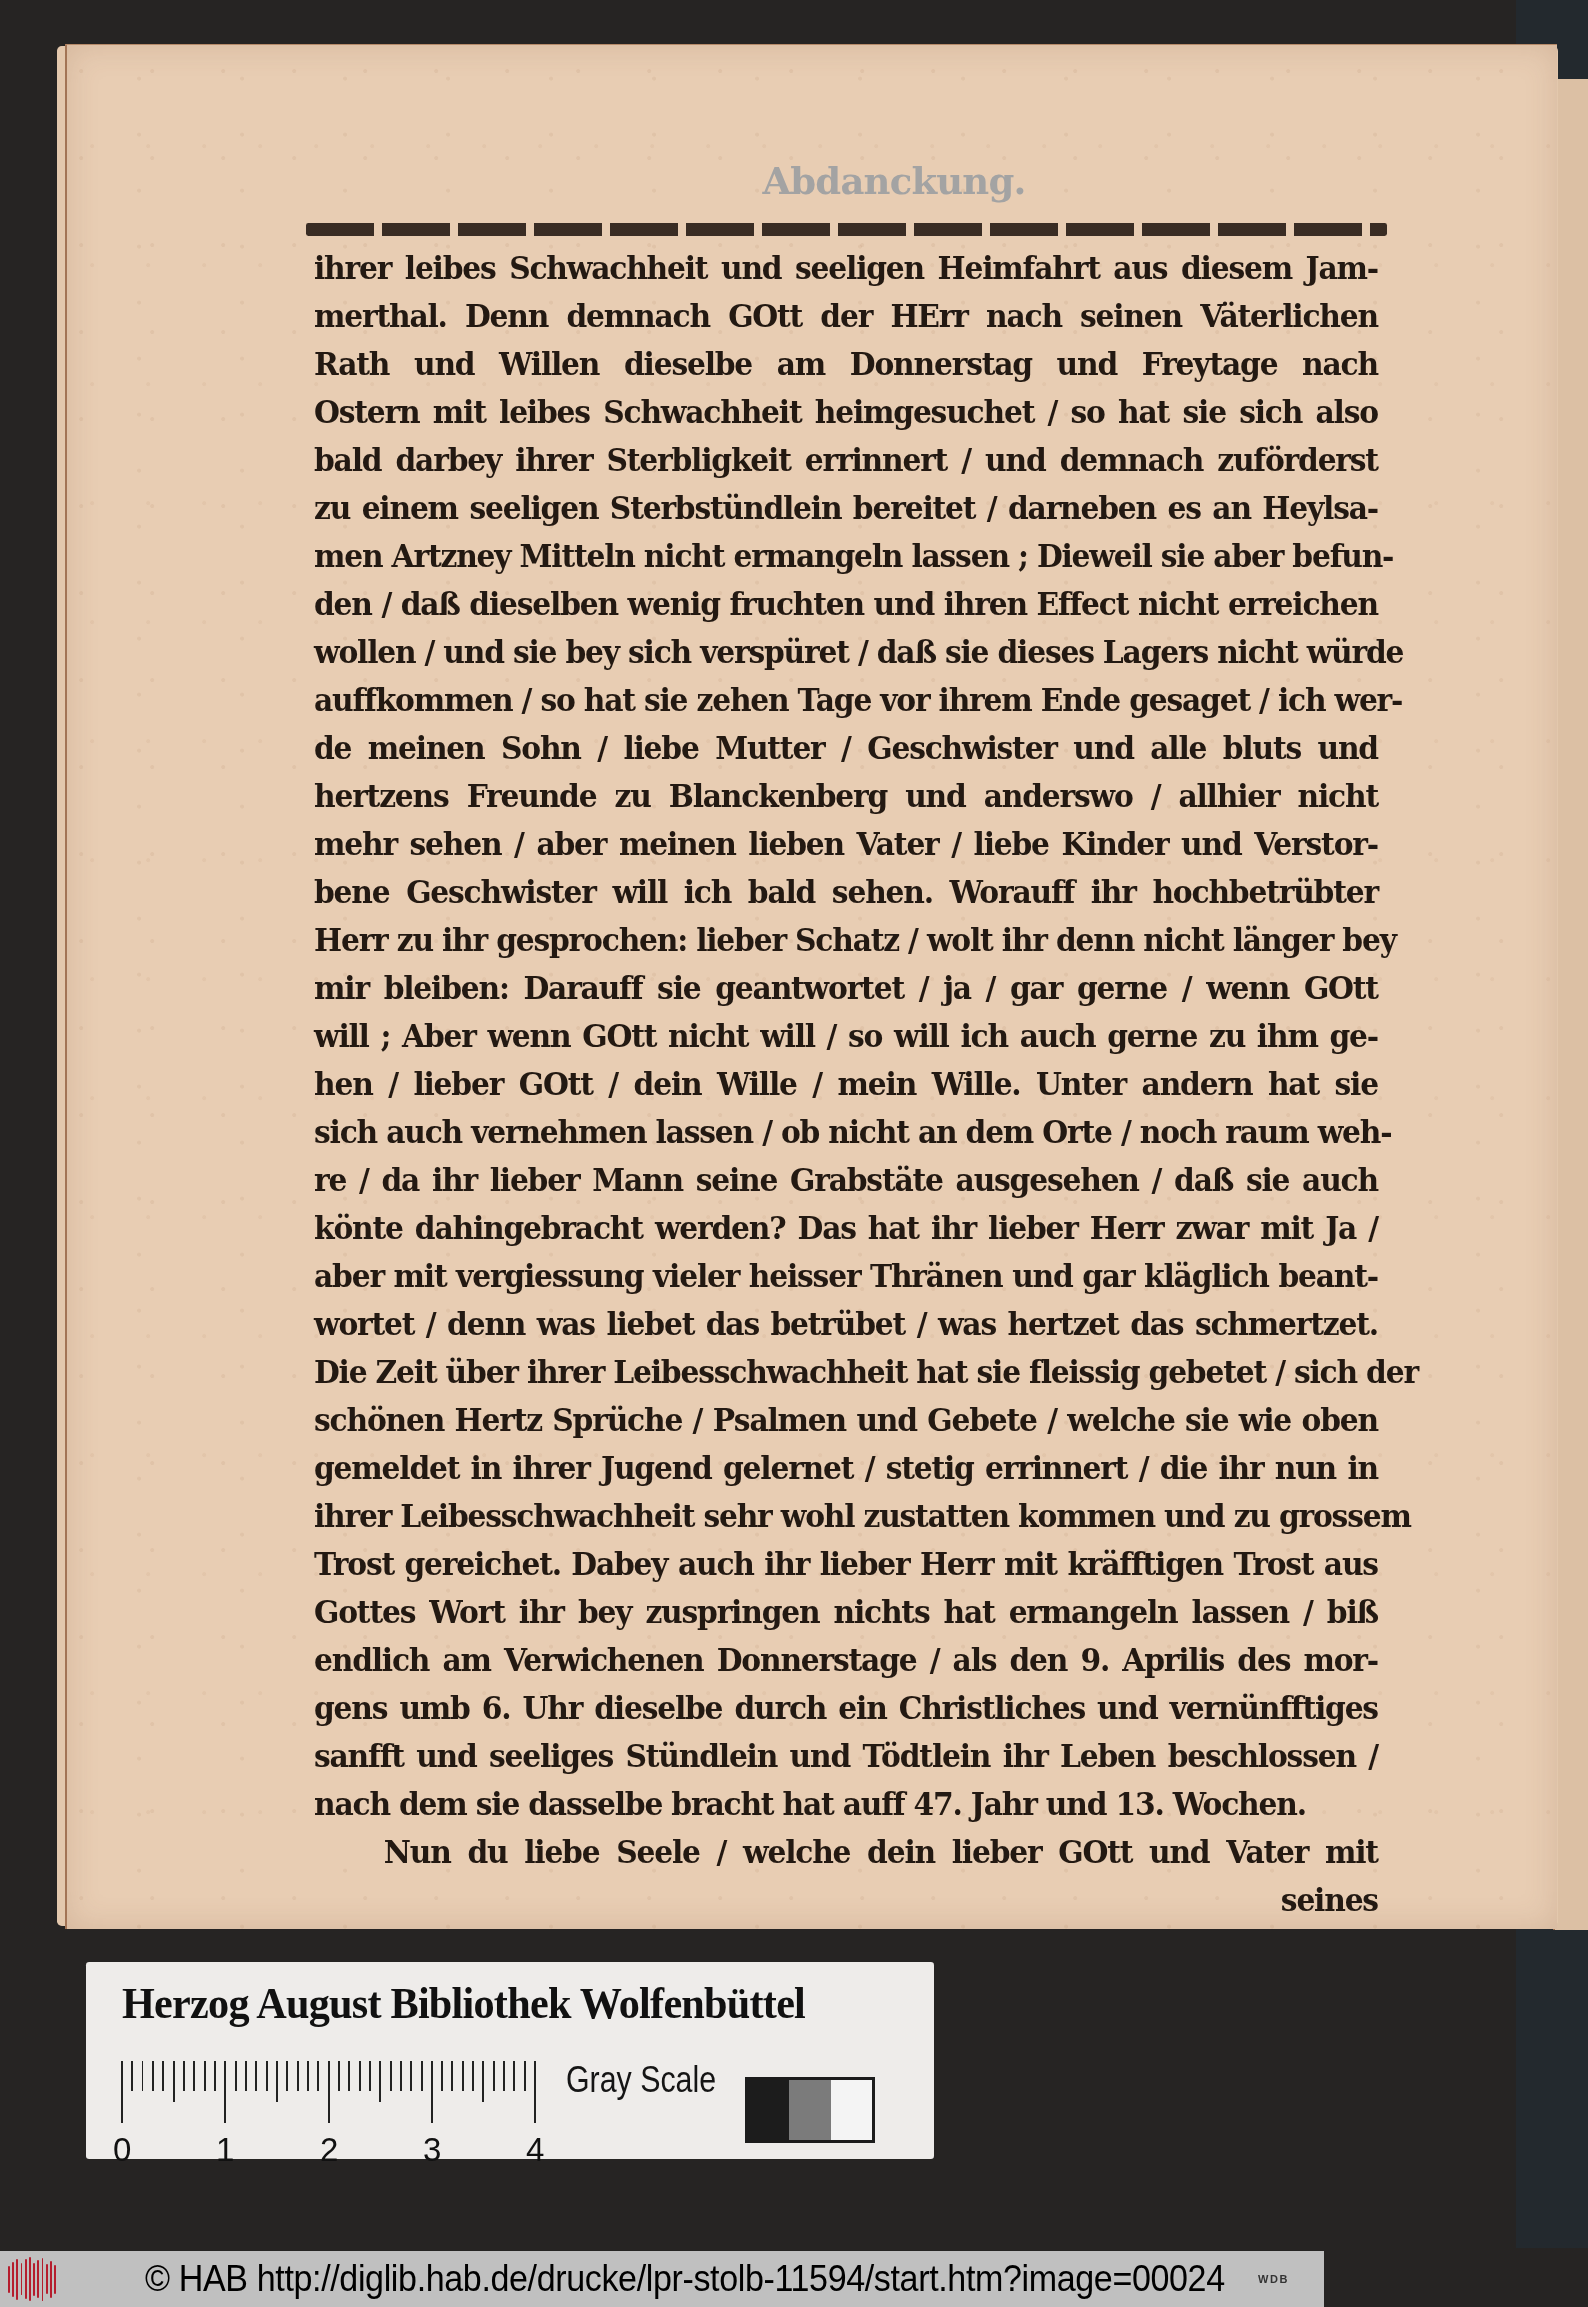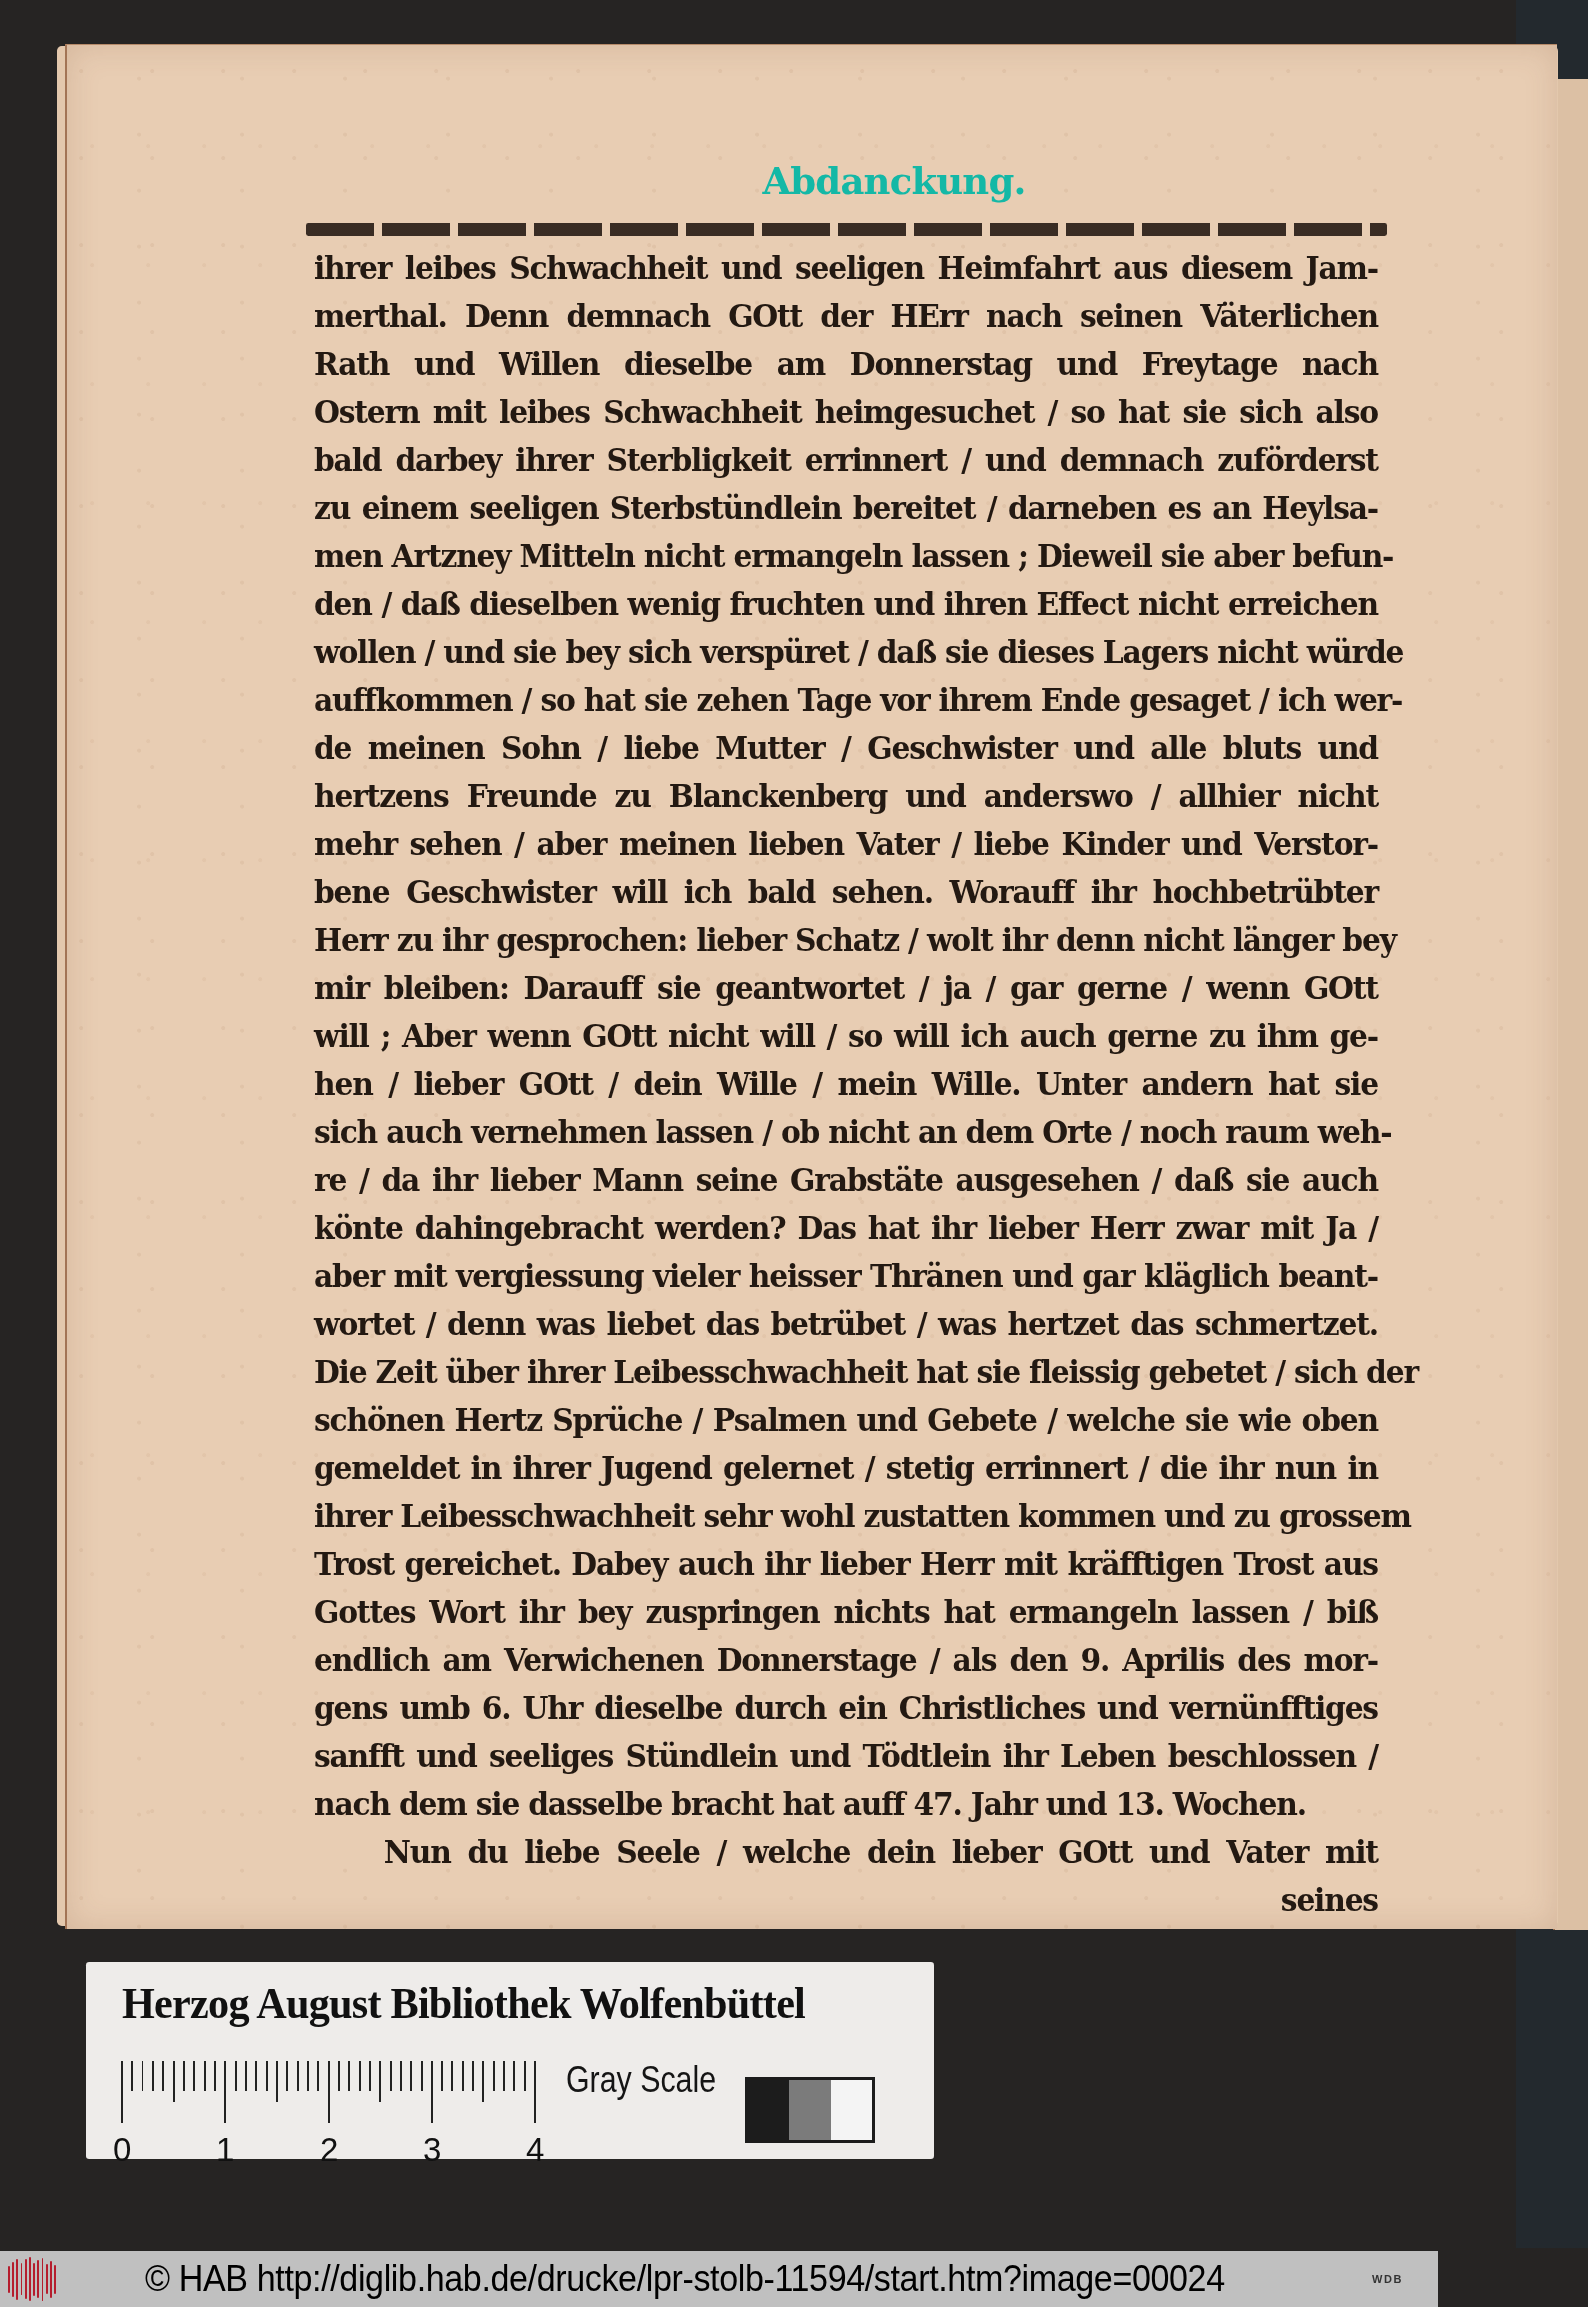--- a/index.html
+++ b/index.html
@@ -32,21 +32,21 @@
     position: absolute; left: 1553px; top: 79px; width: 36px; height: 1851px;
     background: #dcc0a4; border-left: 2.4px solid #9b6d4d;
   }
   .page-content {
     position: absolute; left: 314px; top: 159px; width: 1065px;
     color: #231a14;
   }
   .running-head {
     text-align: center; font-family: "DejaVu Serif", serif; font-weight: bold;
     font-size: 37px; letter-spacing: -0.8px; margin-left: 95px; height: 64px;
-    color: #14b8a6;
+    color: #a3a3a3;
   }
   .rule {
     height: 12.7px; margin: 0 -8px 8px -8px;
     background: repeating-linear-gradient(90deg, #2a1e17 0 68px, transparent 68px 76px);
     border-radius: 2.4px; opacity: 0.92;
   }
   .line {
     font-family: "DejaVu Serif", serif; font-weight: bold;
     font-size: 32px; line-height: 48px; white-space: nowrap;
     letter-spacing: -1.3px; text-align: justify; text-align-last: justify;
@@ -78,21 +78,21 @@
     position: absolute; left: 480px; top: 97px;
     font-family: "Liberation Sans", sans-serif; font-size: 37px; color: #151515;
     transform: scaleX(0.82); transform-origin: left; white-space: nowrap;
   }
   .gray-swatch {
     position: absolute; left: 659px; top: 115px; width: 124px; height: 60px;
     border: 3.2px solid #1c1c1c; display: flex;
   }
   .gray-swatch div { flex: 1; }
   .footer {
-    position: absolute; left: 0; top: 2251px; width: 1438px; height: 56px;
+    position: absolute; left: 0; top: 2251px; width: 1324px; height: 56px;
     background: #c0c0c0; display: flex; align-items: center; text-align: right;
   }
   .footer-logo {
     width: 48px; height: 46px; margin-left: 8px; display: flex; align-items: center; gap: 2.4px;
   }
   .footer-logo span { display: block; width: 3.2px; background: #b51d2d; border-radius: 1.6px; }
   .footer-text {
     margin-left: 89px; font-family: "Liberation Sans", sans-serif;
     font-size: 37px; color: #000; letter-spacing: -0.4px;
     transform: scaleX(0.92); transform-origin: left; white-space: nowrap;

